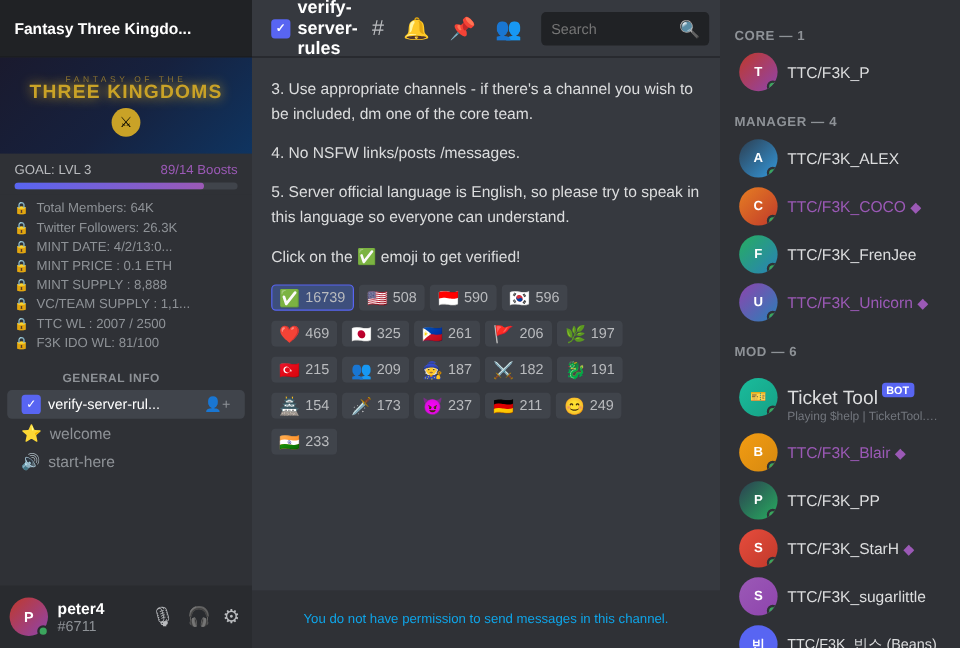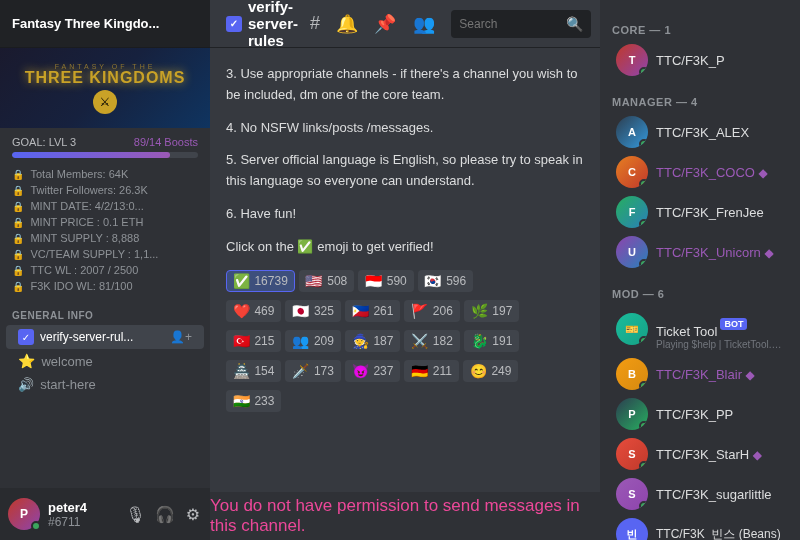--- a/index.html
+++ b/index.html
@@ -121,20 +121,21 @@
       font-size: 10px;
     }
 
     .section-header {
       padding: 12px 12px 4px;
       font-size: 10px;
       font-weight: 700;
       color: #8e9297;
       text-transform: uppercase;
       letter-spacing: 0.5px;
+      margin-left: 40px;
     }
 
     .channel-item {
       display: flex;
       align-items: center;
       gap: 6px;
       padding: 4px 12px;
       cursor: pointer;
       border-radius: 4px;
       margin: 0 6px;
@@ -325,22 +326,22 @@
       color: #b9bbbe;
       font-size: 12px;
     }
 
     .no-permission {
       height: 48px;
       background: #2f3136;
       display: flex;
       align-items: center;
       justify-content: center;
-      color: #ec4899;
-      font-size: 17px;
+      color: #0ea5e9;
+      font-size: 11px;
       flex-shrink: 0;
     }
 
     
     .members-sidebar {
       width: 200px;
       min-width: 200px;
       background: #2f3136;
       overflow-y: auto;
       padding: 8px 0;
@@ -554,21 +555,20 @@
         <span style="color:#8e9297; font-size:14px;">🔍</span>
       </div>
 
     </div>
   </div>
 
   <div class="messages-area">
     <div class="message-text">3. Use appropriate channels - if there's a channel you wish to be included, dm one of the core team.</div>
     <div class="message-text">4. No NSFW links/posts /messages.</div>
     <div class="message-text">5. Server official language is English, so please try to speak in this language so everyone can understand.</div>
-    <div class="message-text">6. Have fun!</div>
     <div class="message-text">Click on the ✅ emoji to get verified!</div>
 
     <div class="emoji-row">
       <div class="emoji-count active">
         <span class="emoji">✅</span>
         <span class="count">16739</span>
       </div>
       <div class="emoji-count">
         <span class="emoji">🇺🇸</span>
         <span class="count">508</span>
@@ -703,21 +703,21 @@
   </div>
 
   <div class="member-section-header">MOD — 6</div>
 
   <div class="member-item">
     <div class="member-avatar av6">🎫
       <div class="online-dot"></div>
     </div>
     <div style="overflow:hidden;">
       <div style="display:flex; align-items:center; gap:3px;">
-        <span class="member-name" style="font-size:13px;margin-top:16px;">Ticket Tool</span>
+        <span class="member-name" style="font-size:16px;margin-top:16px;">Ticket Tool</span>
         <span class="bot-tag">BOT</span>
       </div>
       <div style="font-size:10px; color:#72767d; white-space:nowrap; overflow:hidden; text-overflow:ellipsis;">Playing $help | TicketTool.xyz...</div>
     </div>
   </div>
 
   <div class="member-item">
     <div class="member-avatar av7">B
       <div class="online-dot"></div>
     </div>

